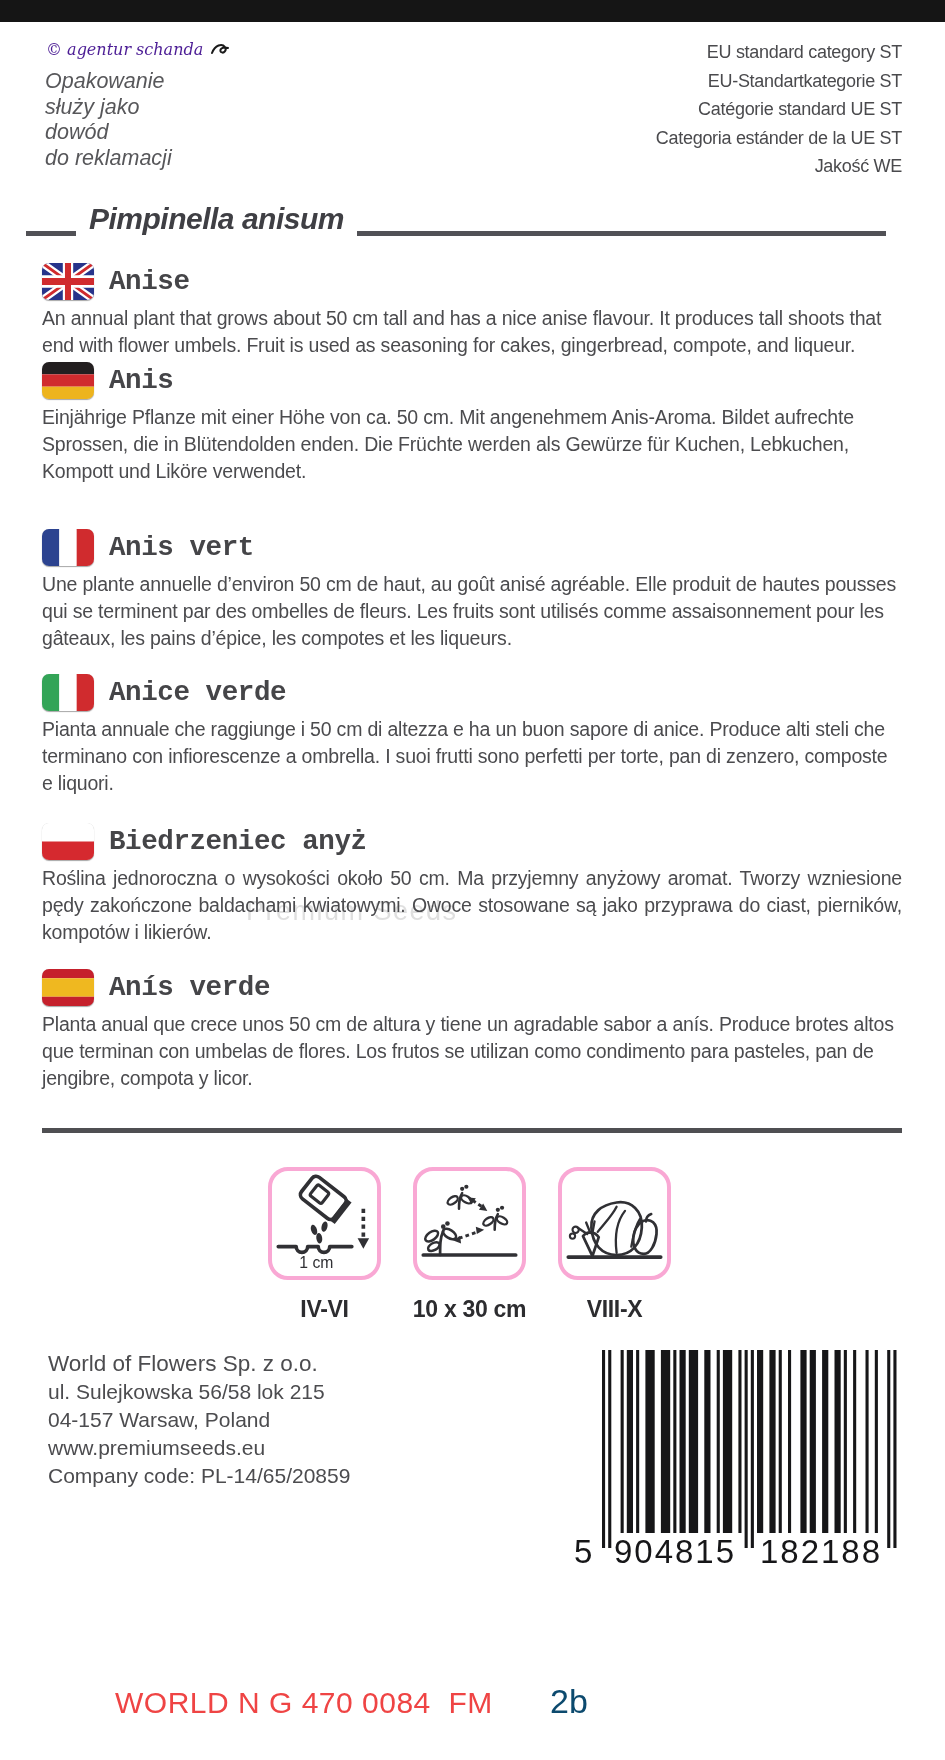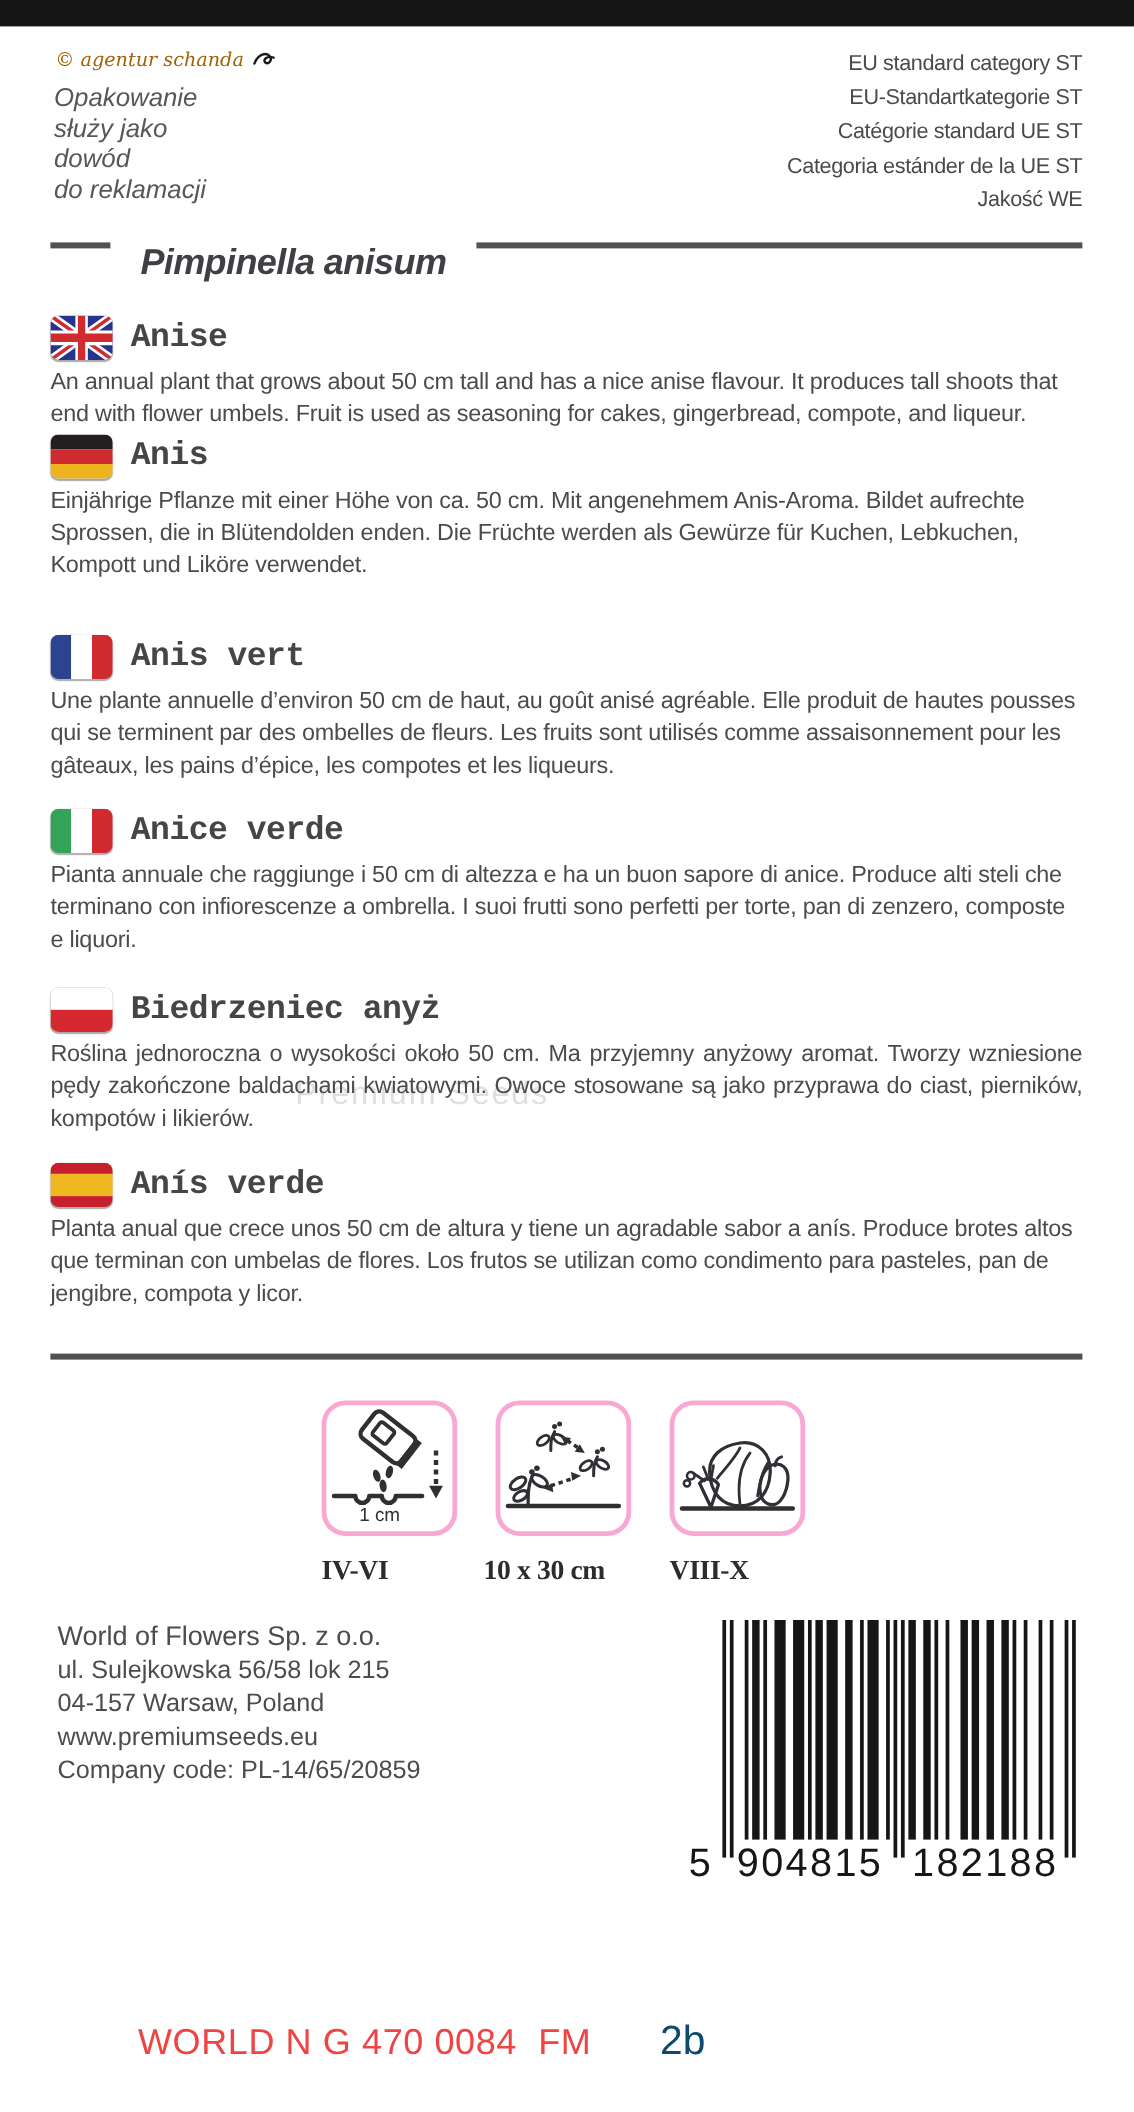--- a/index.html
+++ b/index.html
@@ -1,47 +1,47 @@
 <!DOCTYPE html>
 <html><head>
 <meta charset="utf-8">
 <style>
   html,body{margin:0;padding:0;background:#e8e8e8;}
   .page{position:relative;width:945px;height:1760px;background:#ffffff;
         font-family:"Liberation Sans",sans-serif;overflow:hidden;margin:0 auto;}
   .topbar{position:absolute;left:0;top:0;width:945px;height:22px;background:#151515;}
-  .agency{position:absolute;left:46px;top:40px;font-size:16px;font-style:italic;color:#a16207;
+  .agency{position:absolute;left:46px;top:40px;font-size:16px;font-style:italic;color:#4c1d95;
           display:flex;align-items:center;gap:7px;font-family:"DejaVu Serif",serif;}
   .agency svg{display:block;}
   .claim{position:absolute;left:45px;top:69px;font-style:italic;font-size:21.5px;
          line-height:25.5px;color:#57575a;}
   .eu{position:absolute;right:43px;top:38px;text-align:right;font-size:18px;
       line-height:28.5px;color:#4a4a4d;letter-spacing:-0.3px;}
-  .latin{position:absolute;left:42px;top:202px;width:860px;display:flex;align-items:flex-start;gap:25px;}
+  .latin{position:absolute;left:26px;top:202px;width:860px;display:flex;align-items:flex-end;gap:13px;}
   .latin .rule{height:5px;background:#515156;}
   .rule-l{width:50px;}
   .rule-r{flex:1;}
   .latin h1{margin:0;font-size:30px;font-weight:bold;font-style:italic;color:#3f3f44;letter-spacing:-0.5px;}
   .section{position:absolute;left:42px;width:860px;}
   .sec-head{display:flex;align-items:center;gap:15px;height:38px;font-family:Liberation Mono, monospace;}
   .flag{width:52px;height:37px;border-radius:7px;overflow:hidden;flex:0 0 auto;
         box-shadow:0 1px 1px rgba(0,0,0,.35), inset 0 0 2px rgba(0,0,0,.35);}
   .flag svg{display:block;width:100%;height:100%;}
   .sec-title{font-size:27.5px;font-weight:bold;color:#454548;letter-spacing:-0.4px;}
   .sec-text{margin:5px 0 0;font-size:19.5px;line-height:27px;color:#4b4b4e;letter-spacing:-0.2px;}
   .sec-text.just{text-align:justify;}
   .watermark{position:absolute;left:246px;top:896px;font-size:27px;color:rgba(110,110,110,.22);
              letter-spacing:1.5px;}
   .divider{position:absolute;left:42px;top:1128px;width:860px;height:5px;background:#4f4f52;}
   .iconbox{position:absolute;top:1167px;width:113px;height:113px;border:4px solid #f9a8d4;
            border-radius:20px;box-sizing:border-box;background:#fff;}
   .iconbox svg{display:block;width:100%;height:100%;}
   .box1{left:268px;}.box2{left:413px;}.box3{left:558px;}
-  .icon-label{position:absolute;top:1296px;width:113px;font-size:23px;
-              font-weight:bold;color:#2c2c2f;letter-spacing:-0.3px;font-family:Liberation Serif, serif;}
+  .icon-label{position:absolute;top:1296px;width:113px;text-align:center;font-size:23px;
+              font-weight:bold;color:#2c2c2f;letter-spacing:-0.3px;}
   .lab1{left:268px;}.lab2{left:403px;width:133px;}.lab3{left:558px;}
   .address{position:absolute;left:48px;top:1350px;font-weight:normal;color:#4c4c4f;}
   .address .name{font-size:22.5px;line-height:28px;}
   .address .line{font-size:21px;line-height:28px;}
   .barcode{position:absolute;left:566px;top:1350px;}
   .bc-num{font-size:33px;fill:#161618;font-family:"Liberation Sans",sans-serif;}
   .footer-code{position:absolute;left:115px;top:1686px;font-size:30px;color:#ef4444;
                white-space:pre;letter-spacing:0.5px;}
   .footer-batch{position:absolute;left:550px;top:1682px;font-size:34px;color:#0c4a6e;}
   .ink{stroke:#303034;fill:none;stroke-linecap:round;stroke-linejoin:round;}

